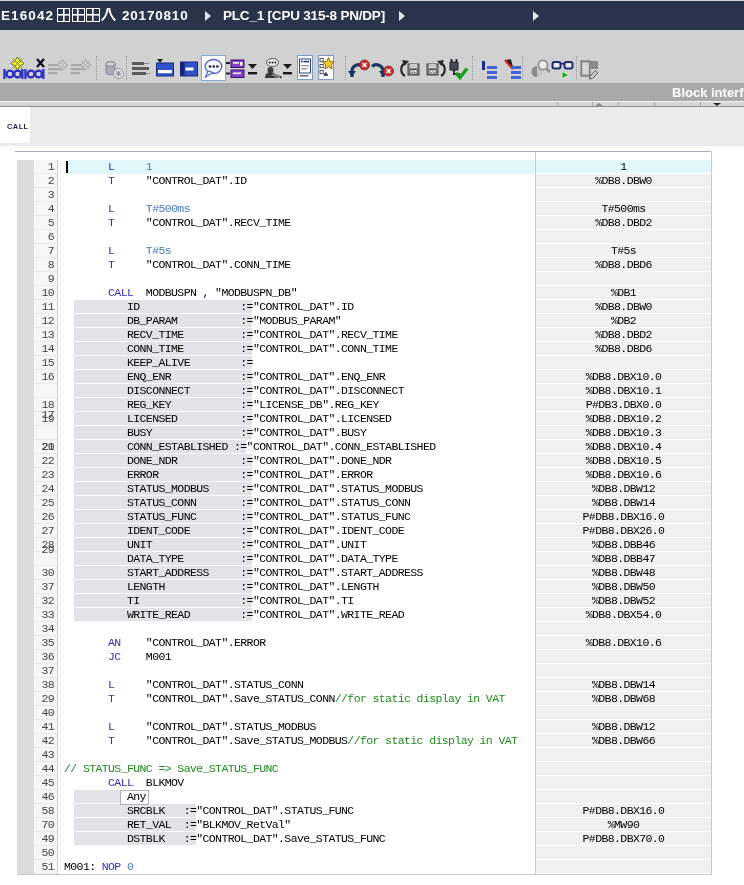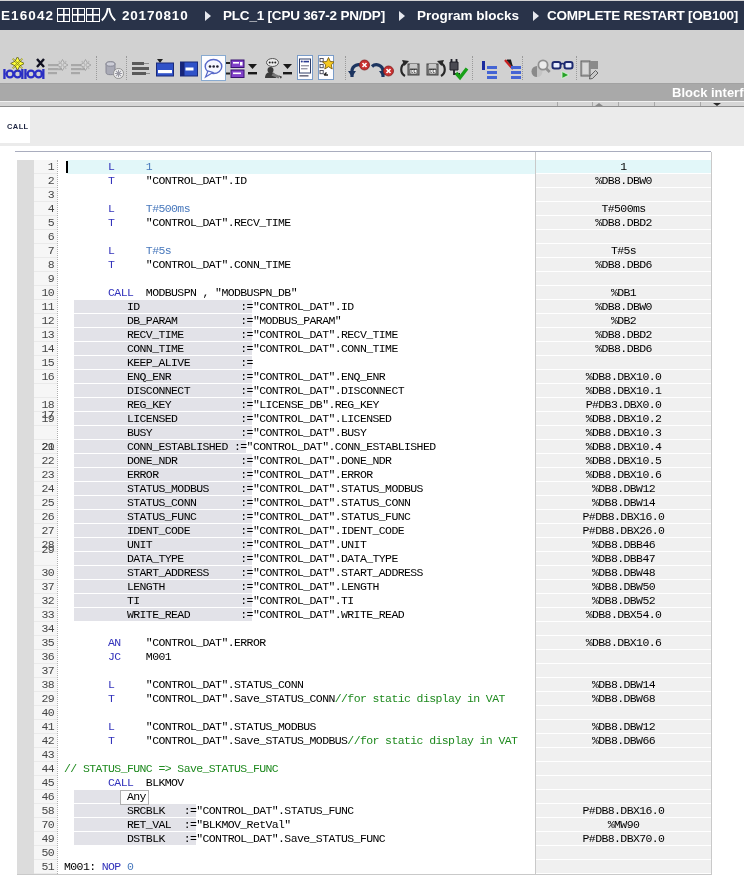--- a/index.html
+++ b/index.html
@@ -65,25 +65,23 @@
 <body>
 <div id="topline0"></div>
 <div id="topbar">
   <span class="seg" style="left:1px;letter-spacing:1.1px">E16042</span>
   <span class="seg" style="left:57px"><span class="cjk"></span><span class="cjk"></span><span class="cjk"></span><svg width="15" height="15" viewBox="0 0 15 15" style="vertical-align:-2px">
         <path d="M6.8,1 C6.2,6 3.5,11 0.8,13.5" stroke="#fff" stroke-width="2" fill="none"></path>
         <path d="M8.2,1 C8.8,6 11.5,11 14.2,13.5" stroke="#fff" stroke-width="2" fill="none"></path>
       </svg></span>
   <span class="seg" style="left:122px;letter-spacing:0.8px">20170810</span>
   <i class="crumbsep" style="left:205px"></i>
-  <span class="seg" style="left:223px;letter-spacing:-0.2px">PLC_1 [CPU 367-2 PN/DP]</span>
+  <span class="seg" style="left:223px;letter-spacing:-0.2px">PLC_1 [CPU 315-8 PN/DP]</span>
   <i class="crumbsep" style="left:399px"></i>
-  <span class="seg" style="left:417px">Program blocks</span>
   <i class="crumbsep" style="left:533px"></i>
-  <span class="seg" style="left:547px;letter-spacing:-0.25px">COMPLETE RESTART [OB100]</span>
 </div>
 <div id="menustrip"></div>
 <div id="toolbar">
     <svg style="left:3px" width="21" height="24" viewBox="0 0 21 24">
       <g fill="#2a2ec4">
         <rect x="0.3" y="12" width="2.3" height="10"></rect>
         <rect x="2.4" y="16" width="1.8" height="1.8"></rect>
         <circle cx="7" cy="17" r="3.4" fill="none" stroke="#2a2ec4" stroke-width="2.2"></circle>
         <circle cx="14.6" cy="17" r="3.4" fill="none" stroke="#2a2ec4" stroke-width="2.2"></circle>
         <rect x="18.2" y="12" width="2.3" height="10"></rect>

